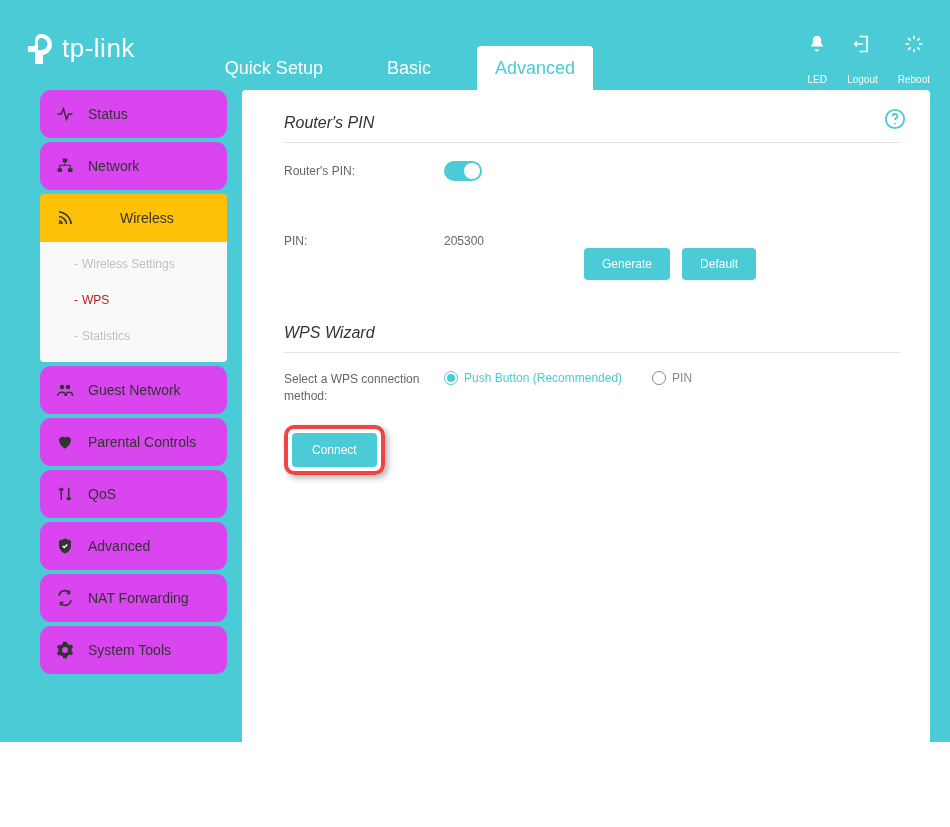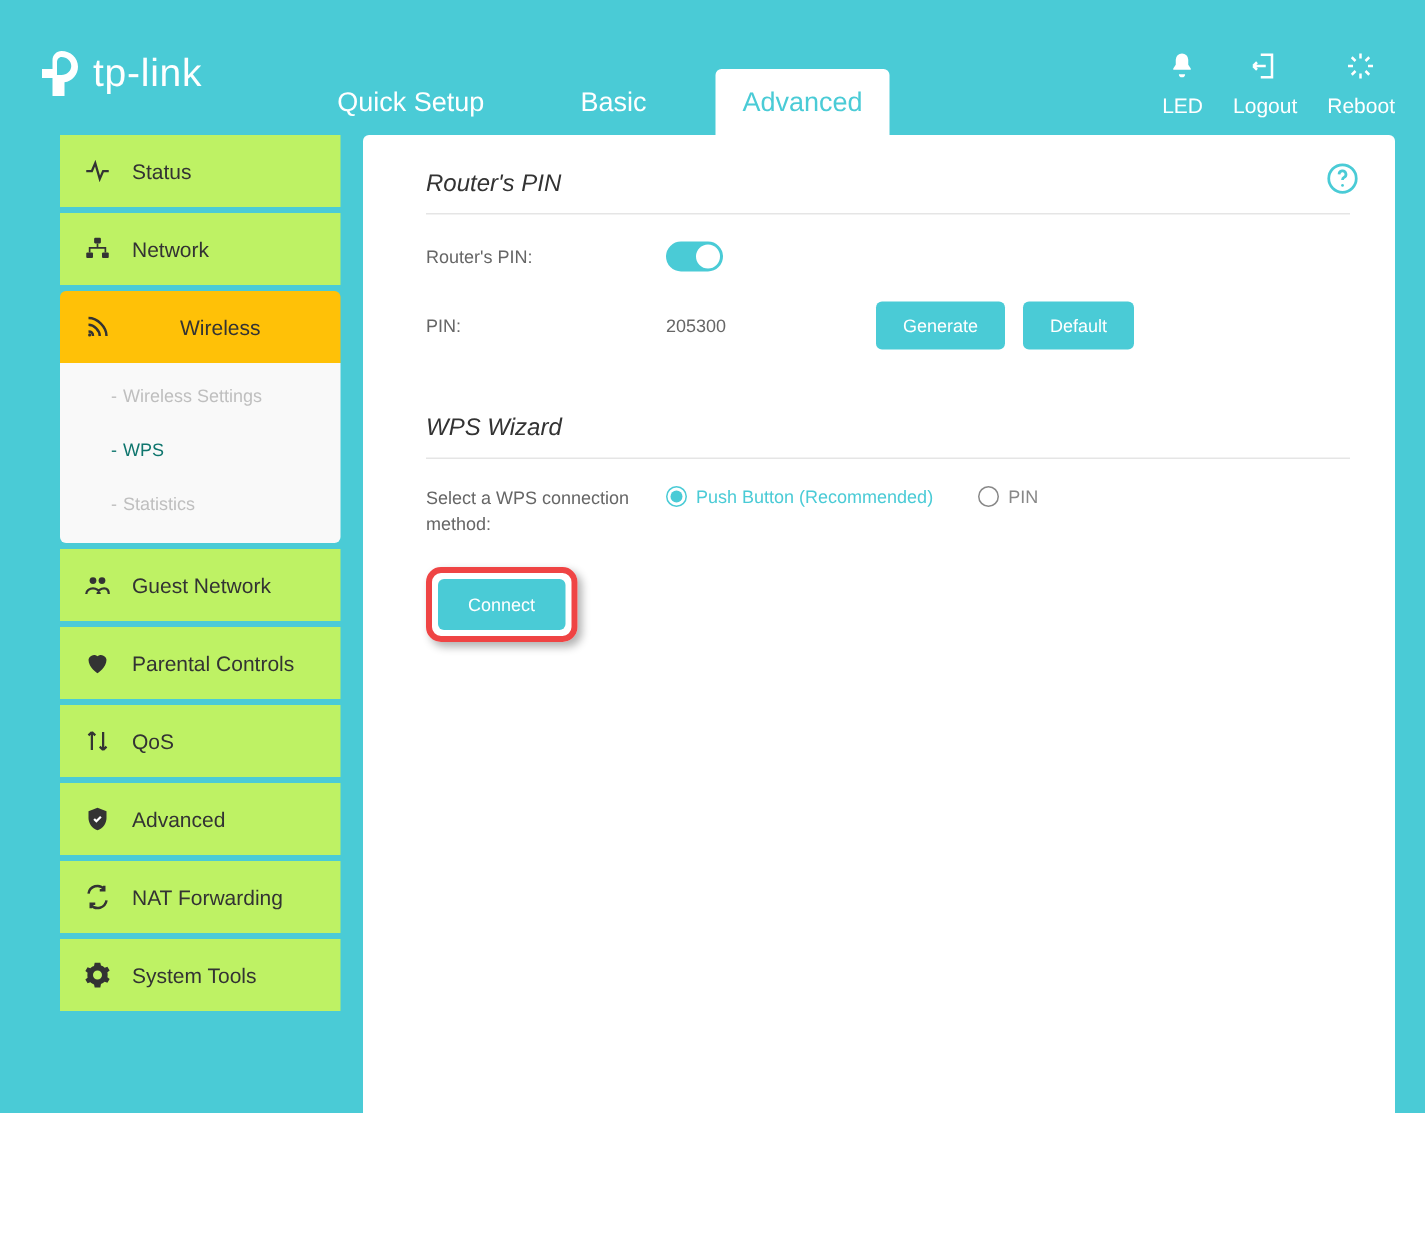--- a/index.html
+++ b/index.html
@@ -63,38 +63,38 @@
   .header-actions {
     margin-left: auto;
     display: flex;
     gap: 20px;
     padding-top: 14px;
   }
   .hdr-btn {
     display: flex;
     flex-direction: column;
     align-items: center;
-    font-size: 14px;
+    font-size: 10px;
     color: #fff;
     cursor: pointer;
-    gap: 8px;
+    gap: 20px;
   }
   .hdr-icon svg { display:block; }
 
   
   .sidebar {
     position: absolute;
     left: 40px;
     top: 90px;
     width: 187px;
     bottom: 0;
   }
   .side-item {
-    background: #bef264;
-    border-radius: 0;
+    background: #d946ef;
+    border-radius: 11px;
     height: 48px;
     display: flex;
     align-items: center;
     gap: 14px;
     padding: 0 16px;
     font-size: 14px;
     color: #333;
     margin-bottom: 4px;
     cursor: pointer;
   }
@@ -121,21 +121,21 @@
     padding-left: 34px;
     font-size: 12px;
     color: #bfbfbf;
     cursor:pointer;
   }
   .sub-item::before {
     content:"- ";
     margin-right:4px;
   }
   .sub-item.selected {
-    color: #0f766e;
+    color: #b91c1c;
   }
 
   
   .main {
     position: absolute;
     left: 242px;
     top: 90px;
     right: 20px;
     bottom: 0;
     background: #fff;
@@ -194,20 +194,21 @@
   .btn {
     background:#4acbd6;
     color:#fff;
     border:none;
     border-radius:4px;
     height:32px;
     padding:0 18px;
     font-size:12px;
     cursor:pointer;
     margin-right:12px;
+    margin-top:47px;
   }
   .btn-group { display:flex; }
 
   .wps-options {
     display:flex;
     gap: 30px;
     align-items:center;
     margin-bottom:16px;
     justify-content:center;
   }

